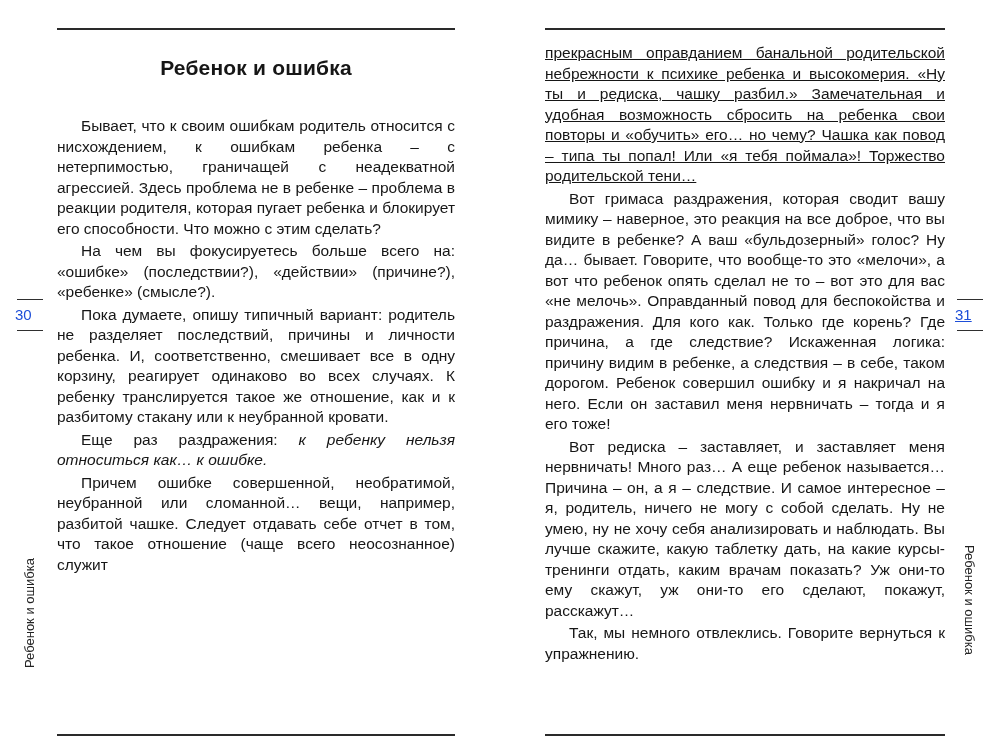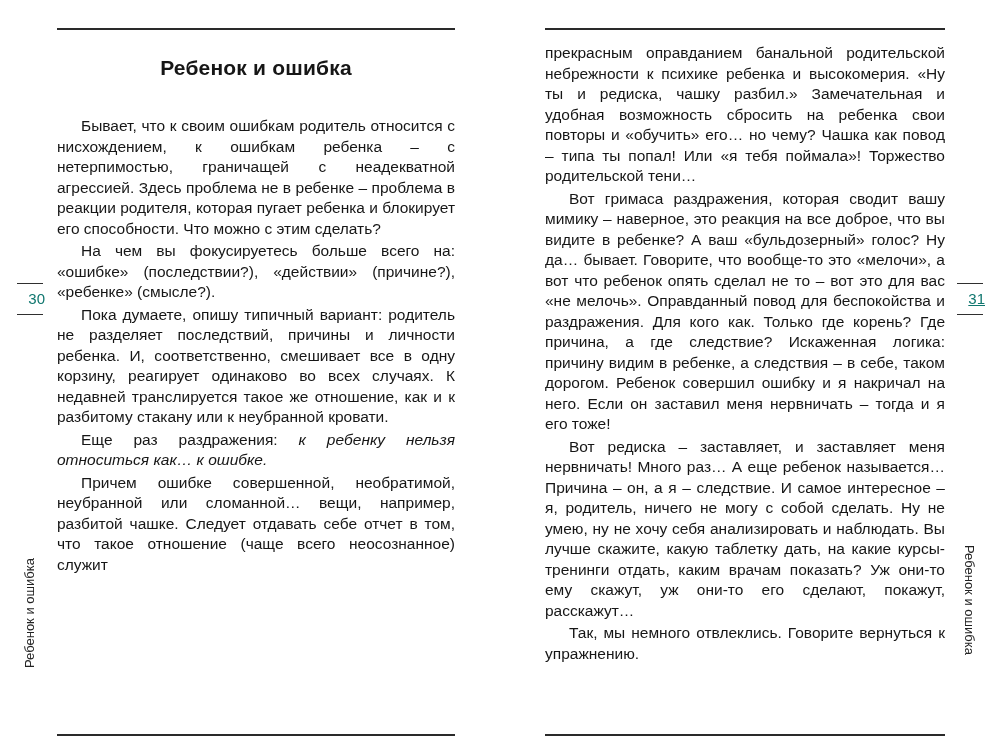--- a/index.html
+++ b/index.html
@@ -31,26 +31,26 @@
   .body-text {
     font-size:15.5px;
     line-height:20.5px;
     text-align:justify;
     hyphens:auto;
   }
   .left-body  { margin-top:36px; }
   .right-body { margin-top:13px; }
 
   .body-text p { text-indent:24px; margin-bottom:2px; }
-  .body-text p.noindent { text-indent:0; }
+  .body-text p.noindent { text-indent:0;text-decoration:underline; }
   .body-text i { font-style:italic; }
 
   .pagenum {
-    position:absolute; top:283px; width:30px;
-    text-align:right; font-size:15px; color:#0f766e;
+    position:absolute; top:299px; width:30px;
+    text-align:left; font-size:15px; color:#1d4ed8;
   }
   .pagenum.pn-left  { left:15px; }
   .pagenum.pn-right { left:955px;text-decoration:underline; }
   .pagenum .rule { border-top:1.5px solid #2f2f2f; width:26px; margin:0 auto; }
   .pagenum .num  { padding:6px 0 7px; }
 
   .vtitle {
     position:absolute;
     font-size:13px; color:#222;
     white-space:nowrap;
@@ -75,21 +75,21 @@
     <div class="num">31</div>
     <div class="rule"></div>
   </div>
   <div class="vtitle vt-right">Ребенок и ошибка</div>
 
   <section class="page left">
     <h1 class="chapter-title">Ребенок и ошибка</h1>
     <div class="body-text left-body">
       <p>Бывает, что к своим ошибкам родитель относится с нисхождением, к ошибкам ребенка – с нетерпимостью, граничащей с неадекватной агрессией. Здесь проблема не в ребенке – проблема в реакции родителя, которая пугает ребенка и блокирует его способности. Что можно с этим сделать?</p>
       <p>На чем вы фокусируетесь больше всего на: «ошибке» (последствии?), «действии» (причине?), «ребенке» (смысле?).</p>
-      <p>Пока думаете, опишу типичный вариант: родитель не разделяет последствий, причины и личности ребенка. И, соответственно, смешивает все в одну корзину, реагирует одинаково во всех случаях. К недавней транслируется такое же отношение, как и к разбитому стакану или к неубранной кровати.</p>
+      <p>Пока думаете, опишу типичный вариант: родитель не разделяет последствий, причины и личности ребенка. И, соответственно, смешивает все в одну корзину, реагирует одинаково во всех случаях. К ребенку транслируется такое же отношение, как и к разбитому стакану или к неубранной кровати.</p>
       <p><span>Еще раз раздражения: </span><i>к ребенку нельзя относиться как… к ошибке.</i></p>
       <p>Причем ошибке совершенной, необратимой, неубранной или сломанной… вещи, например, разбитой чашке. Следует отдавать себе отчет в том, что такое отношение (чаще всего неосознанное) служит</p>
     </div>
   </section>
 
   <section class="page right">
     <div class="body-text right-body">
       <p class="noindent">прекрасным оправданием банальной родительской небрежности к психике ребенка и высокомерия. «Ну ты и редиска, чашку разбил.» Замечательная и удобная возможность сбросить на ребенка свои повторы и «обучить» его… но чему? Чашка как повод – типа ты попал! Или «я тебя поймала»! Торжество родительской тени…</p>
       <p>Вот гримаса раздражения, которая сводит вашу мимику – наверное, это реакция на все доброе, что вы видите в ребенке? А ваш «бульдозерный» голос? Ну да… бывает. Говорите, что вообще-то это «мелочи», а вот что ребенок опять сделал не то – вот это для вас «не мелочь». Оправданный повод для беспокойства и раздражения. Для кого как. Только где корень? Где причина, а где следствие? Искаженная логика: причину видим в ребенке, а следствия – в себе, таком дорогом. Ребенок совершил ошибку и я накричал на него. Если он заставил меня нервничать – тогда и я его тоже!</p>
       <p>Вот редиска – заставляет, и заставляет меня нервничать! Много раз… А еще ребенок называется… Причина – он, а я – следствие. И самое интересное – я, родитель, ничего не могу с собой сделать. Ну не умею, ну не хочу себя анализировать и наблюдать. Вы лучше скажите, какую таблетку дать, на какие курсы-тренинги отдать, каким врачам показать? Уж они-то ему скажут, уж они-то его сделают, покажут, расскажут…</p>

